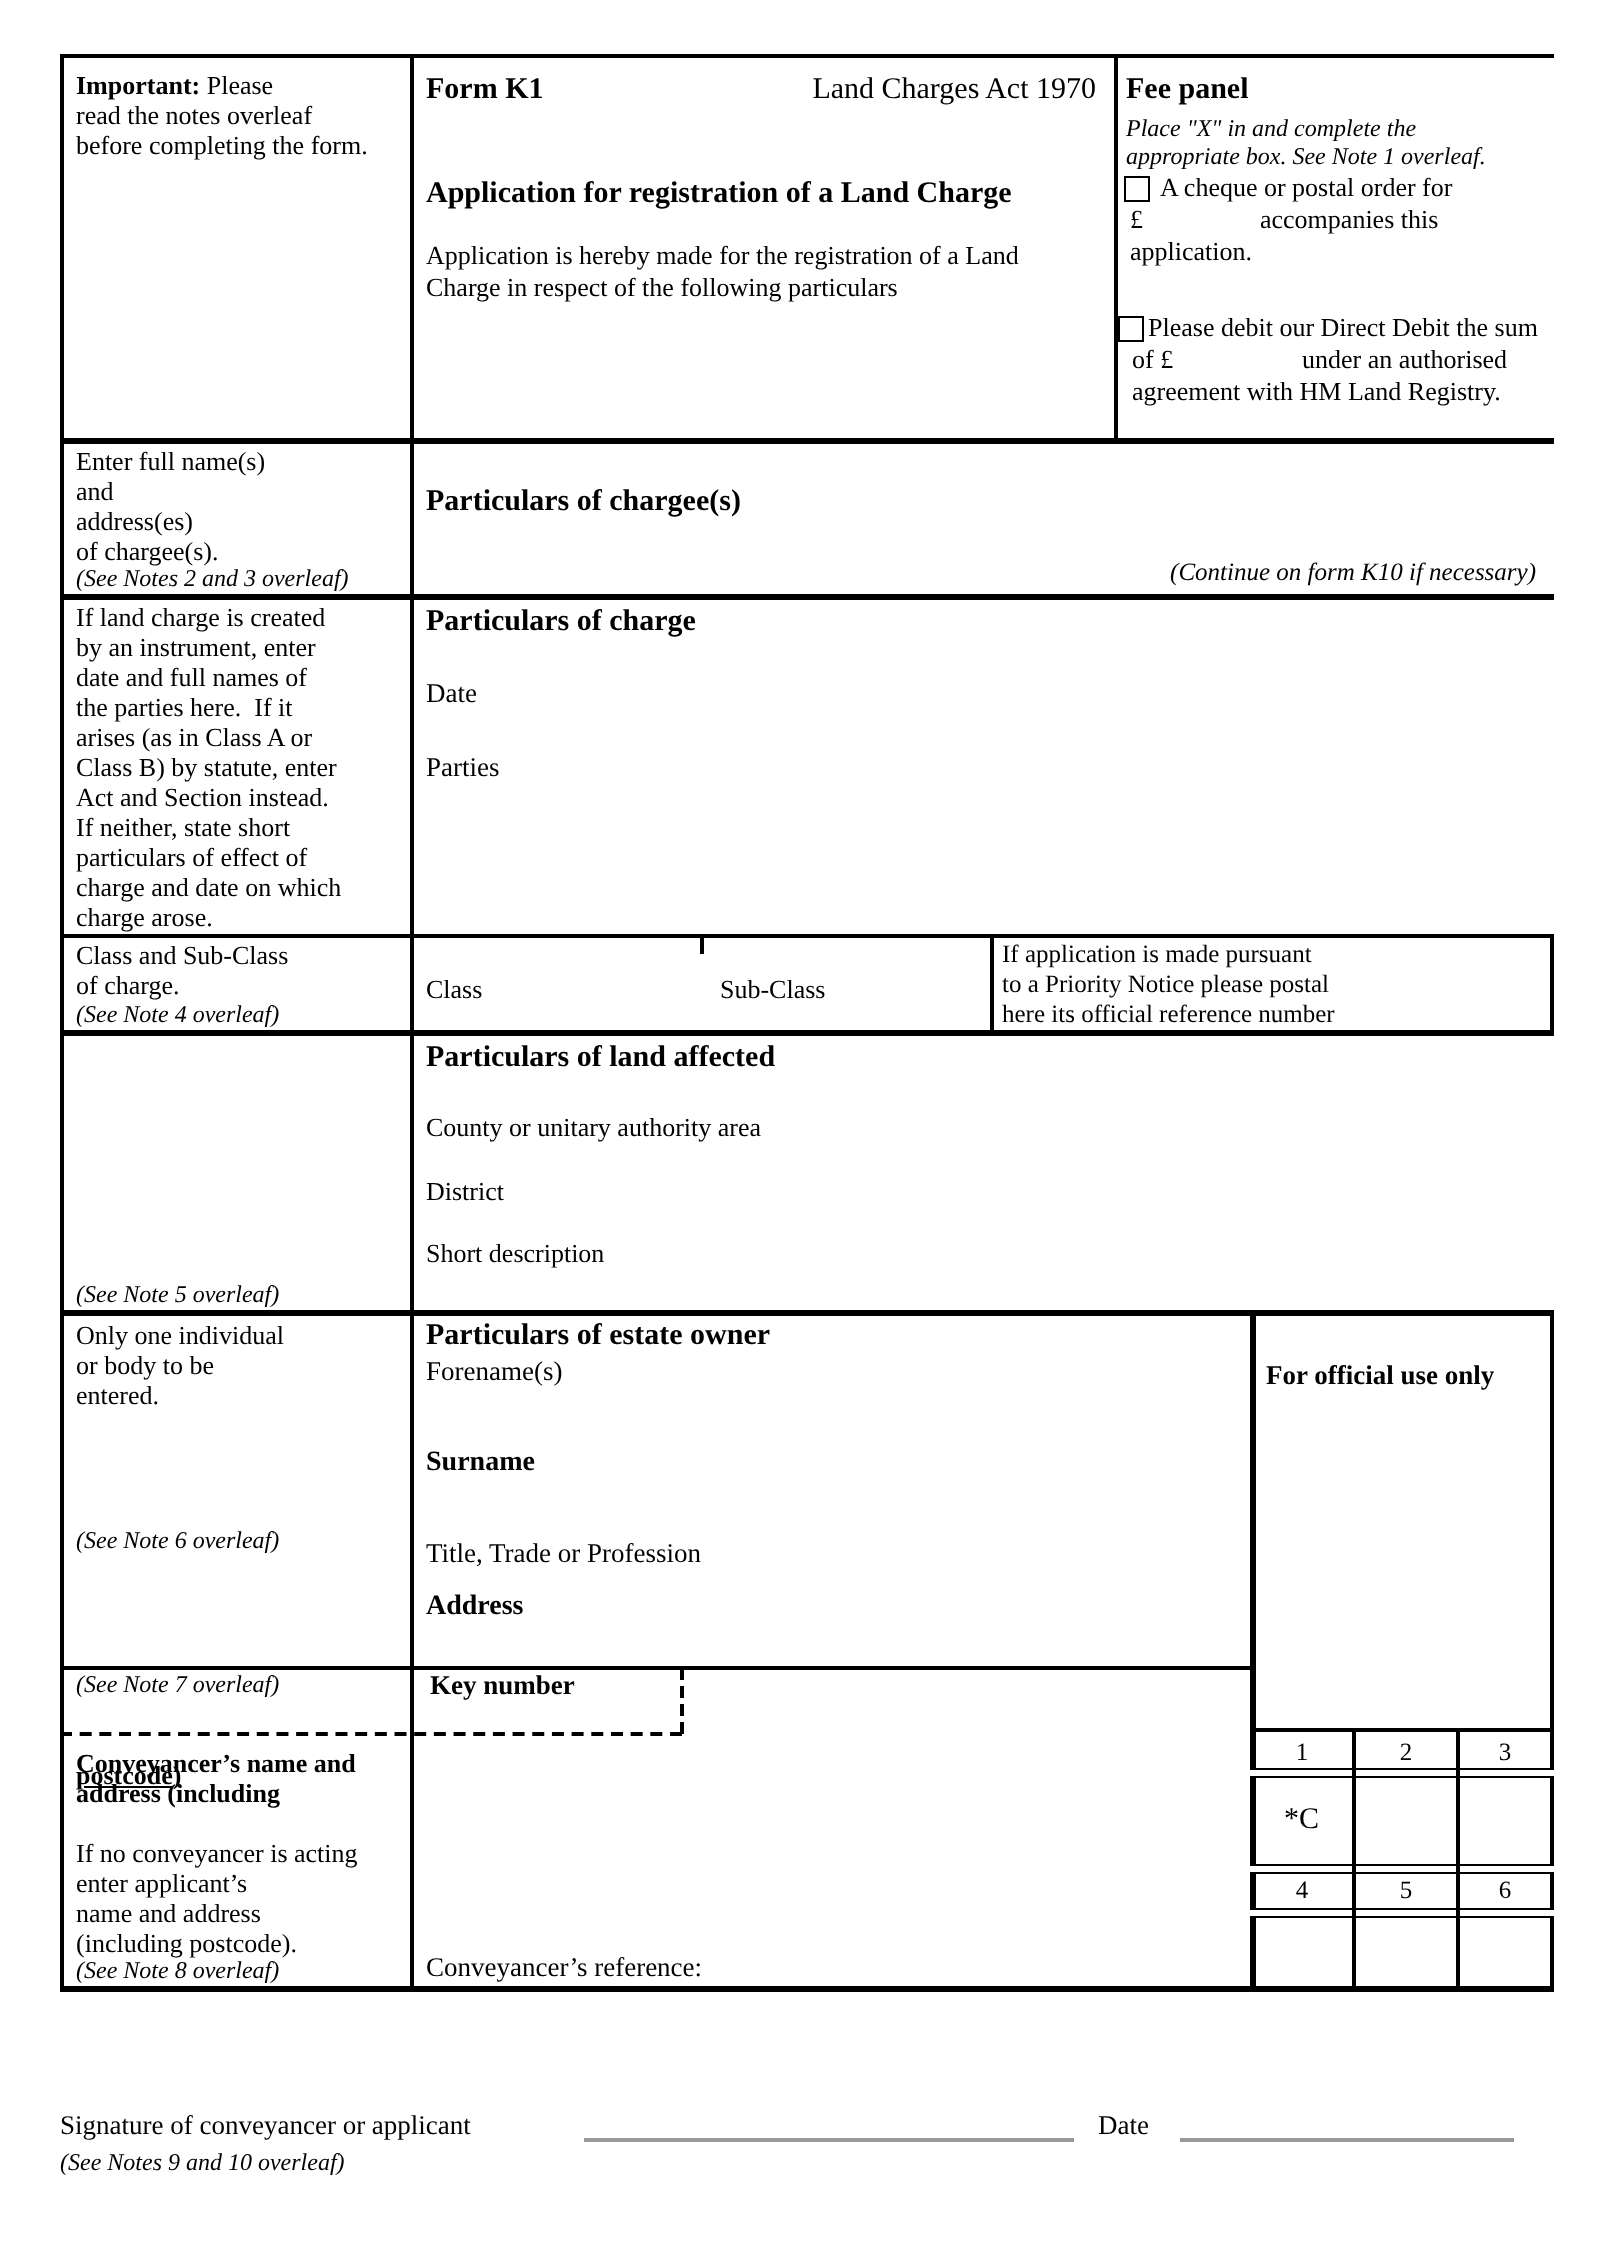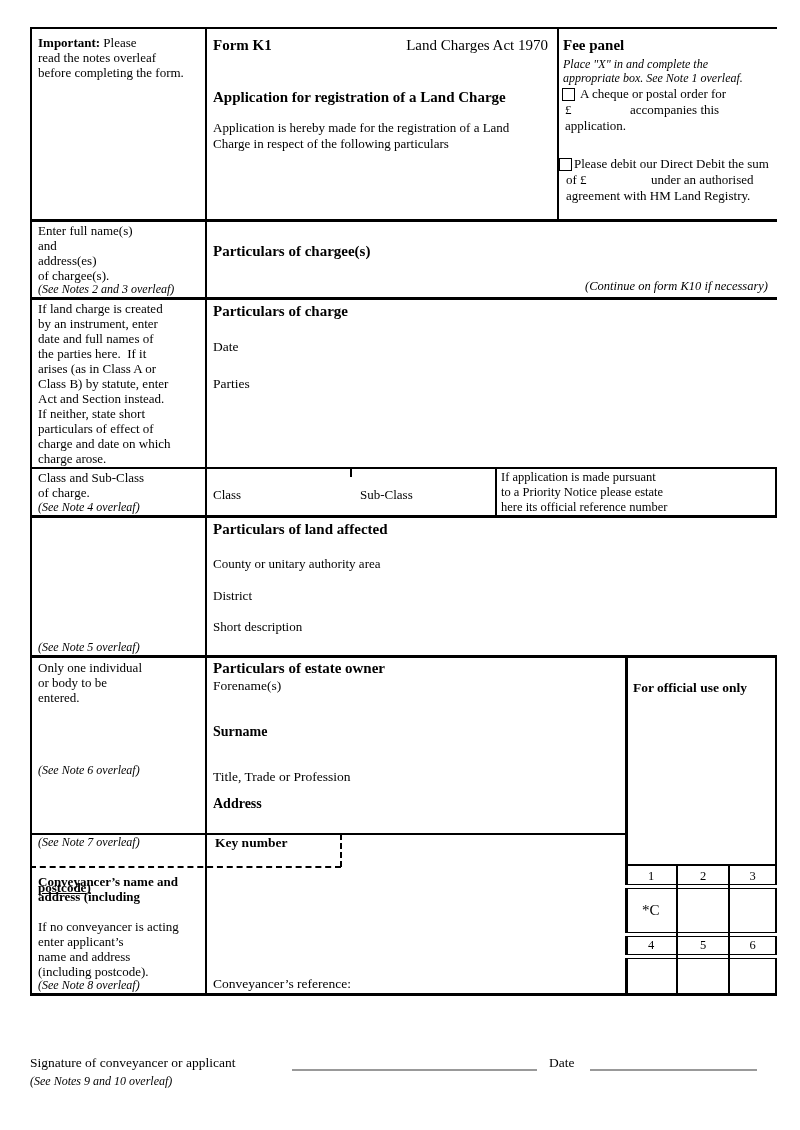--- a/index.html
+++ b/index.html
@@ -106,21 +106,21 @@
   <div class="field" style="left:266px;top:375px;width:300px;height:16px;"></div>
 
   <div class="t s13" style="left:38px;top:471px;">Class and Sub-Class</div>
   <div class="t s13" style="left:38px;top:486px;">of charge.</div>
   <div class="t s12 i" style="left:38px;top:501px;">(See Note 4 overleaf)</div>
   <div class="t s13" style="left:213px;top:488px;">Class</div>
   <div class="field" style="left:252px;top:487px;width:95px;height:16px;"></div>
   <div class="t s13" style="left:360px;top:488px;">Sub-Class</div>
   <div class="field" style="left:425px;top:487px;width:66px;height:16px;"></div>
   <div class="t s125" style="left:501px;top:470px;">If application is made pursuant</div>
-  <div class="t s125" style="left:501px;top:485px;">to a Priority Notice please estate</div>
+  <div class="t s125" style="left:501px;top:485px;">to a Priority Notice please postal</div>
   <div class="t s125" style="left:501px;top:500px;">here its official reference number</div>
   <div class="field" style="left:690px;top:470px;width:82px;height:30px;"></div>
 
   <div class="t s15 b" style="left:213px;top:521px;">Particulars of land affected</div>
   <div class="t s13" style="left:213px;top:557px;">County or unitary authority area</div>
   <div class="field" style="left:430px;top:556px;width:330px;height:16px;"></div>
   <div class="t s13" style="left:213px;top:589px;">District</div>
   <div class="field" style="left:266px;top:588px;width:330px;height:16px;"></div>
   <div class="t s13" style="left:213px;top:620px;">Short description</div>
   <div class="field" style="left:322px;top:619px;width:440px;height:16px;"></div>

